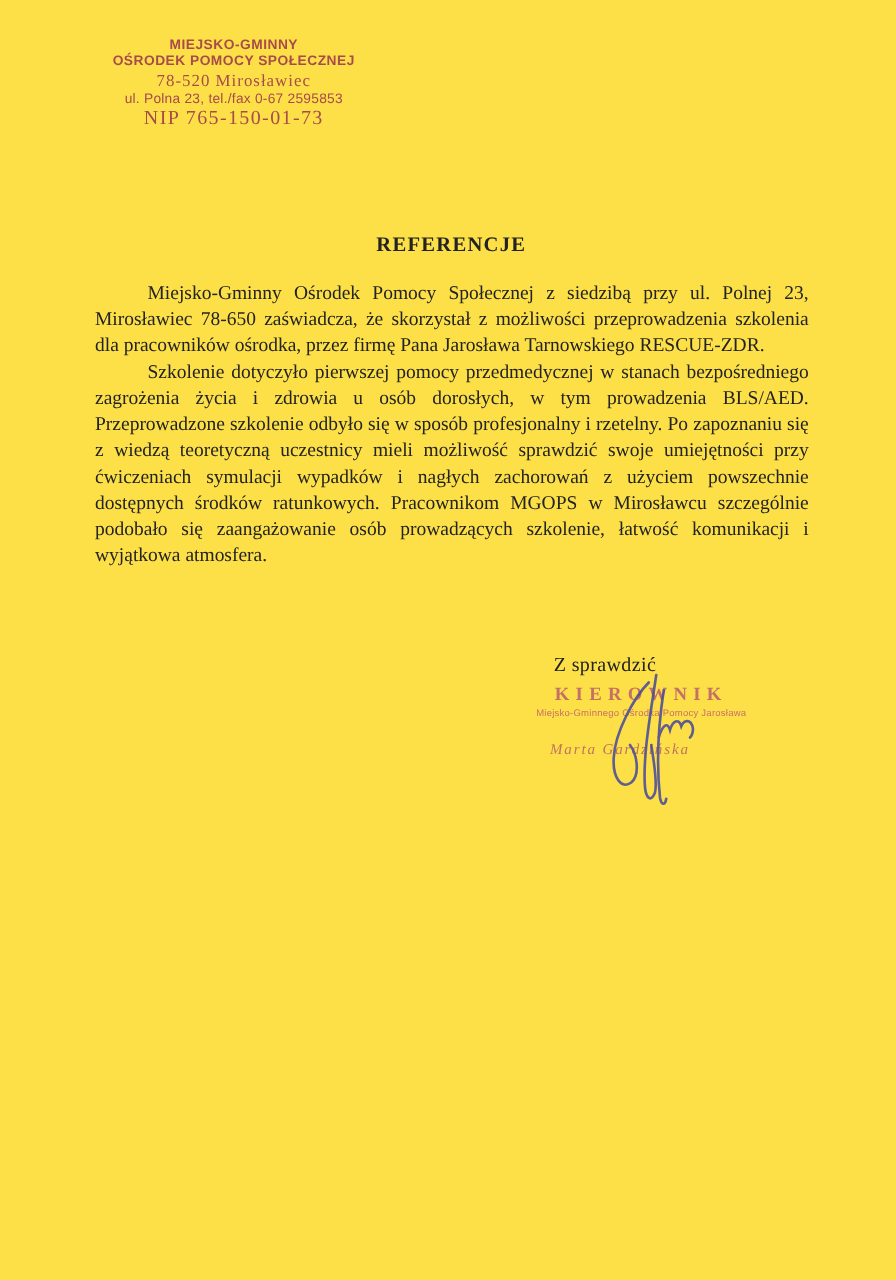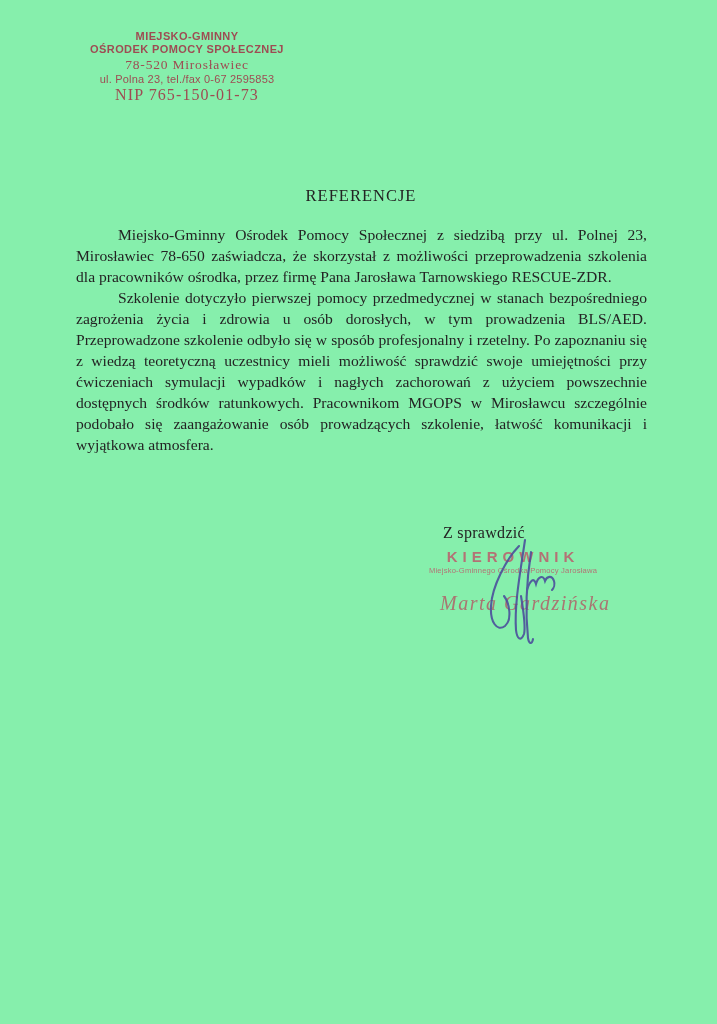--- a/index.html
+++ b/index.html
@@ -5,21 +5,21 @@
   html, body {
     margin: 0;
     padding: 0;
     background: #e8e8e8;
   }
   .page {
     position: relative;
     width: 717px;
     height: 1024px;
     margin: 0 auto;
-    background: #86efac;
+    background: #fde047;
     overflow: hidden;
     font-family: "Liberation Serif", serif;
     color: #232323;
   }
 
   
   .office-stamp {
     position: absolute;
     left: 78px;
     top: 30px;
@@ -65,20 +65,21 @@
 
   
   .doc-title {
     position: absolute;
     left: 75px;
     top: 186px;
     width: 572px;
     text-align: center;
     font-size: 16.5px;
     letter-spacing: 1px;
+    font-weight: bold;
   }
 
   
   .body-text {
     position: absolute;
     left: 76px;
     top: 224px;
     width: 571px;
     font-size: 15.6px;
     line-height: 21px;
@@ -101,39 +102,39 @@
   .role-stamp {
     position: absolute;
     left: 418px;
     top: 548px;
     width: 190px;
     text-align: center;
     filter: blur(0.3px);
     opacity: 0.85;
   }
   .role-stamp .role {
-    font-family: Liberation Sans, sans-serif;
+    font-family: Liberation Serif, serif;
     font-weight: 600;
     font-size: 15px;
     letter-spacing: 5px;
   }
   .role-stamp .org {
     font-family: "Liberation Sans", sans-serif;
     font-size: 7.6px;
     letter-spacing: 0.2px;
     margin-top: 1px;
     white-space: nowrap;
   }
   .signed-name {
     position: absolute;
     left: 440px;
     top: 592px;
     width: 150px;
     font-style: italic;
-    font-size: 20px;
+    font-size: 12px;
     letter-spacing: 1.5px;
     filter: blur(0.3px);
     opacity: 0.8;
     white-space: nowrap;
   }
   .ink-signature {
     position: absolute;
     left: 483px;
     top: 538px;
     width: 80px;

